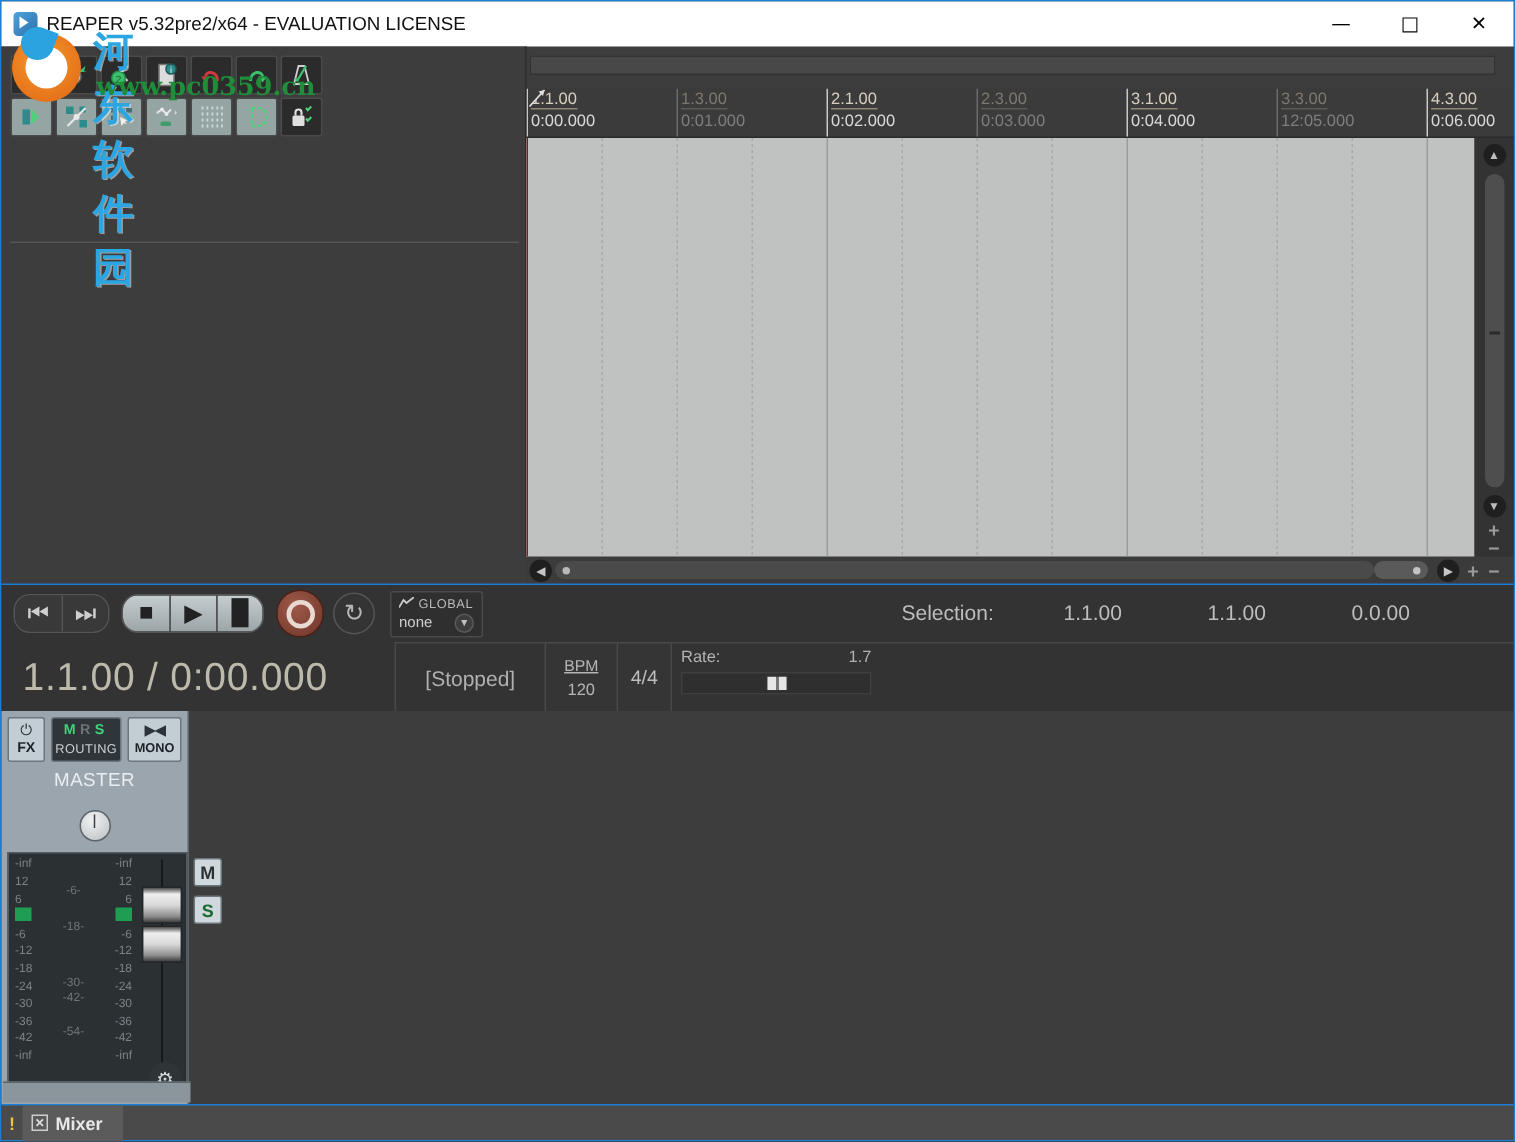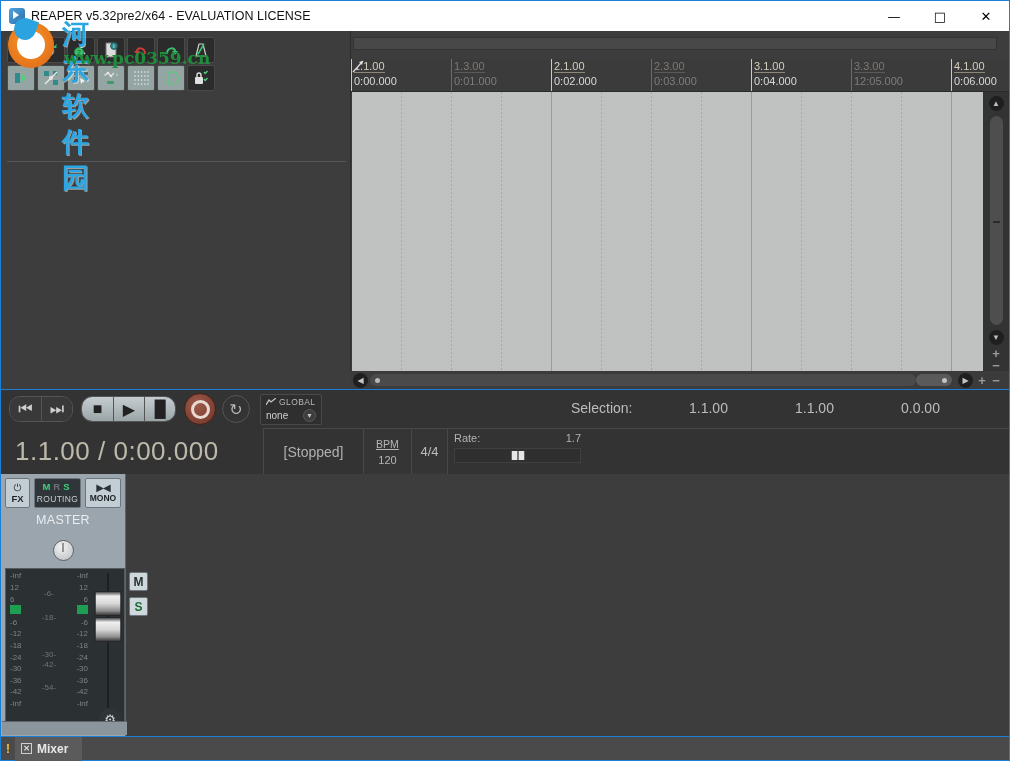--- a/index.html
+++ b/index.html
@@ -213,21 +213,21 @@
   }
   .tp-global .lbl { font-size: 8.5px; color: #b9b9b9; letter-spacing: .4px; display:flex; align-items:center; gap:3px; }
   .tp-global .val { font-size: 10px; color: #cfcfcf; display: flex; justify-content: space-between; align-items:center; margin-top:2px; }
   .tp-global .drop {
     width: 13px; height: 13px; border-radius: 50%; background: #3d3d3d; border: 1px solid #5a5a5a;
     display: flex; align-items: center; justify-content: center; font-size: 7px; color: #c0c0c0;
   }
 
   .tp-sel {
     position: absolute; right: 12px; top: 10px; display: flex; align-items: center;
-    font-size: 14px; color: #bdbdbd; gap: 10px;
+    font-size: 14px; color: #bdbdbd; gap: 0;
   }
   .tp-sel .sl { width: 108px; text-align: left; }
   .tp-sel .sv { width: 96px; text-align: left; }
 
   .tp-row2 { height: 46px; display: flex; align-items: stretch; }
   .bigclock {
     flex: 0 0 262px; display: flex; align-items: center; padding-left: 14px;
     font-size: 26px; color: #bdb9ab; letter-spacing: .5px;
     font-family: "Liberation Sans", sans-serif;
   }
@@ -524,21 +524,21 @@
             <div class="m">3.1.00</div>
             <div class="t">0:04.000</div>
           </div>
           <div class="rtick minor" style="left: 500px;">
             <div class="bar"></div>
             <div class="m">3.3.00</div>
             <div class="t">12:05.000</div>
           </div>
           <div class="rtick" style="left: 600px;">
             <div class="bar"></div>
-            <div class="m">4.1.00</div>
+            <div class="m">4.3.00</div>
             <div class="t">0:06.000</div>
           </div>
           <div class="edit-cursor-flag"><svg width="12" height="13" viewBox="0 0 12 13">
               <path d="M1 12L1 1 11 1z" fill="#3b3b3b"></path>
               <path d="M1 12L11 1" stroke="#e0e0e0" stroke-width="1.2"></path>
               <path d="M11 1L7 2l3 3z" fill="#e0e0e0"></path>
             </svg></div>
         </div>
 
       <div class="arr-body">

